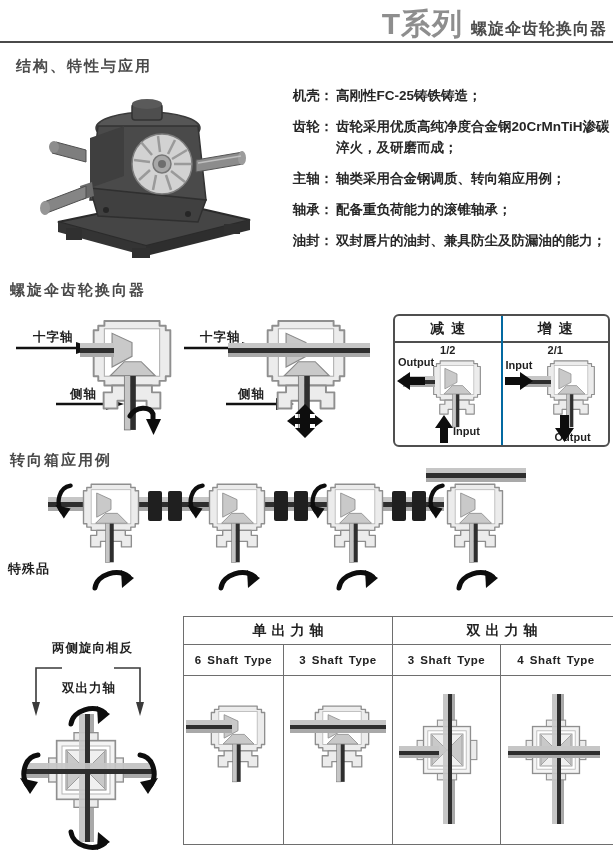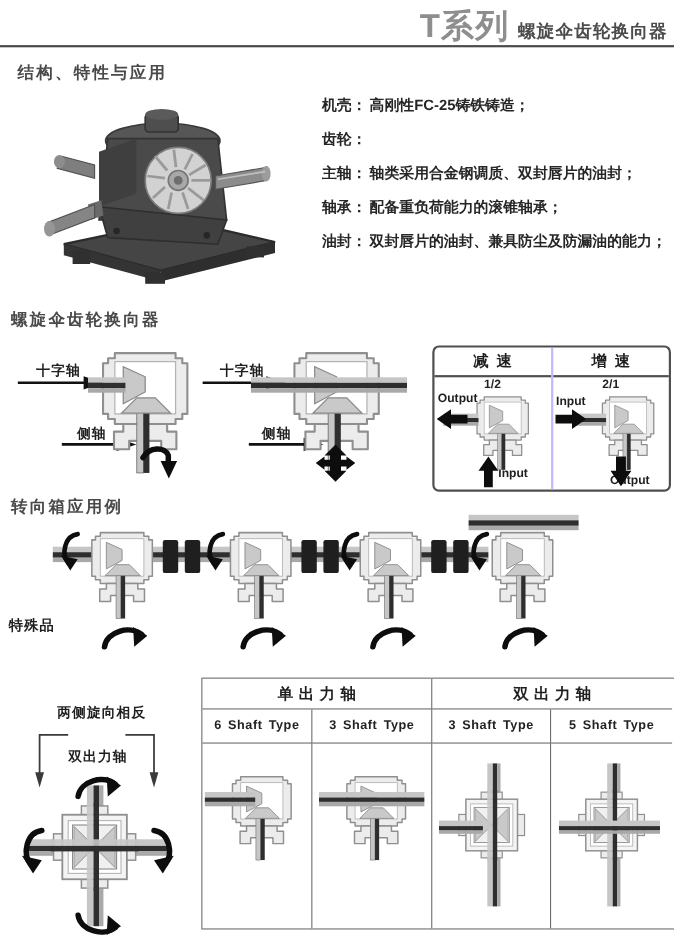--- a/index.html
+++ b/index.html
@@ -16,21 +16,21 @@
   .features{position:absolute;left:290px;top:86px;width:322px;}
   .feat{display:flex;margin-bottom:10px;font-size:13.5px;font-weight:600;color:#262626;line-height:1.55;}
   .feat .term{flex:0 0 46px;text-align:center;}
   .feat .desc{flex:1;}
   
   .dlabel{position:absolute;font-size:12.5px;font-weight:bold;color:#1f1f1f;letter-spacing:1px;}
   
   .ratio-box{position:absolute;left:393px;top:314px;width:217px;height:133px;border:2px solid #4f4f4f;
              border-radius:6px;display:flex;box-sizing:border-box;background:#fff;}
   .ratio-col{flex:1;display:flex;flex-direction:column;}
-  .ratio-col.first{border-right:2px solid #c4b5fd;}
+  .ratio-col.first{border-right:2px solid #0369a1;}
   .ratio-head{height:25px;border-bottom:2px solid #4f4f4f;display:flex;align-items:center;justify-content:center;
               font-size:14px;font-weight:bold;color:#1f1f1f;letter-spacing:7px;padding-left:7px;}
   .ratio-body{position:relative;flex:1;}
   .rb-txt{position:absolute;font-size:11px;font-weight:bold;color:#1f1f1f;}
   .rb-ratio{position:absolute;top:1px;left:50%;transform:translateX(-50%);font-size:11px;font-weight:bold;color:#1f1f1f;}
   
   .btable{position:absolute;left:183px;top:616px;width:474px;height:229px;border:1.5px solid #6e6e6e;
           display:grid;grid-template-columns:100px 109px 108px 110px;grid-template-rows:28px 31px 1fr;
           box-sizing:border-box;background:#fff;}
   .bt-cell{border-right:1px solid #6e6e6e;border-bottom:1px solid #6e6e6e;display:flex;align-items:center;justify-content:center;}
@@ -128,24 +128,25 @@
     <ellipse cx="17" cy="118" rx="5" ry="7" fill="#969696"></ellipse>
   </svg>
 
   <div class="features">
     <div class="feat">
       <span class="term">机壳：</span>
       <span class="desc">高刚性FC-25铸铁铸造；</span>
     </div>
     <div class="feat">
       <span class="term">齿轮：</span>
+      <span class="desc">齿轮采用优质高纯净度合金钢20CrMnTiH渗碳淬火，及研磨而成；</span>
     </div>
     <div class="feat">
       <span class="term">主轴：</span>
-      <span class="desc">轴类采用合金钢调质、双封唇片的油封；</span>
+      <span class="desc">轴类采用合金钢调质、转向箱应用例；</span>
     </div>
     <div class="feat">
       <span class="term">轴承：</span>
       <span class="desc">配备重负荷能力的滚锥轴承；</span>
     </div>
     <div class="feat">
       <span class="term">油封：</span>
       <span class="desc">双封唇片的油封、兼具防尘及防漏油的能力；</span>
     </div>
   </div>
@@ -287,21 +288,21 @@
         <use href="#rotV" width="26" height="44"></use>
       </g>
   </svg>
 
   <div class="btable">
     <div class="bt-cell bt-group">单出力轴</div>
     <div class="bt-cell bt-group last">双出力轴</div>
     <div class="bt-cell bt-col">6 Shaft Type</div>
     <div class="bt-cell bt-col">3 Shaft Type</div>
     <div class="bt-cell bt-col">3 Shaft Type</div>
-    <div class="bt-cell bt-col last">5 Shaft Type</div>
+    <div class="bt-cell bt-col last">4 Shaft Type</div>
 
     <div class="bt-cell bot">
       <svg width="96" height="136" viewBox="0 0 96 136">
         <use href="#housingL" x="20" y="12" width="64" height="80"></use>
         <rect x="0" y="28" width="46" height="5" fill="#c6c6c6"></rect>
         <rect x="0" y="33" width="46" height="4" fill="#2e2e2e"></rect>
         <rect x="0" y="37" width="46" height="4" fill="#a9a9a9"></rect>
       </svg>
     </div>
     <div class="bt-cell bot">

